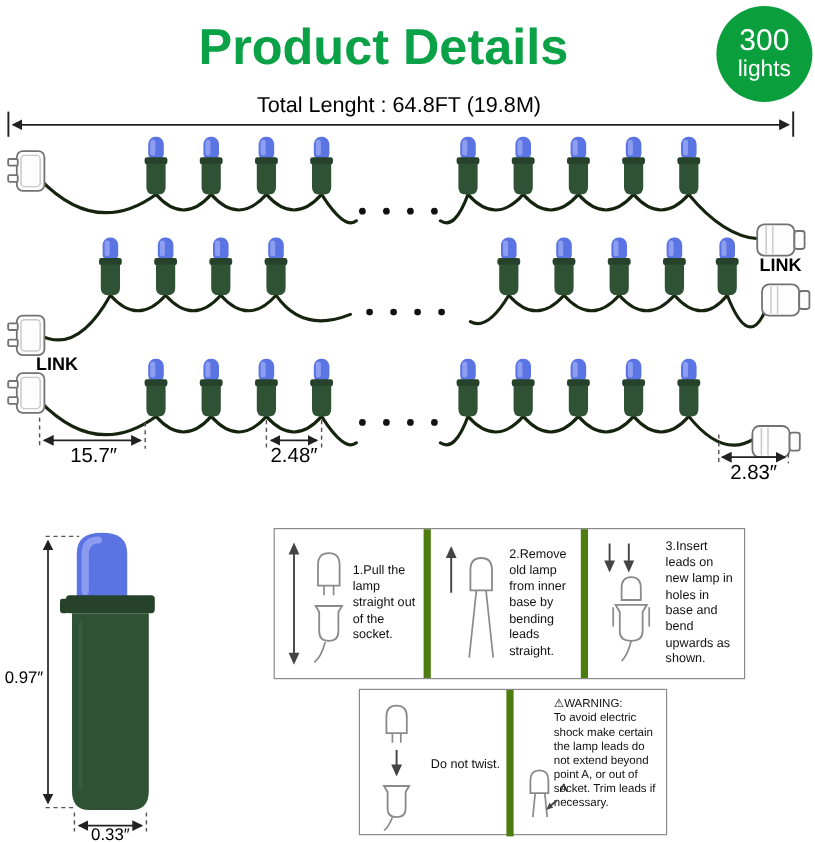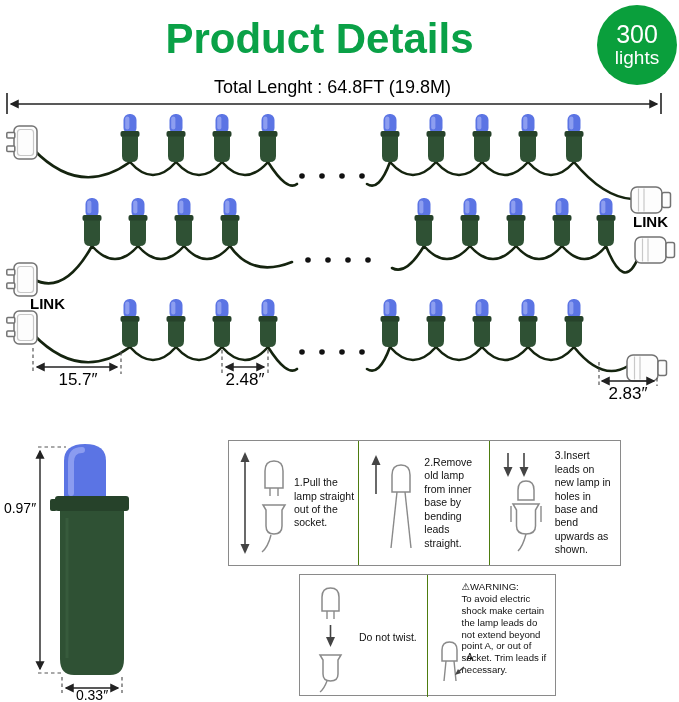--- a/index.html
+++ b/index.html
@@ -29,42 +29,42 @@
 
   
   .link { position:absolute; font-size:15px; font-weight:bold; color:#000;text-align:center; }
   .link-r { left:633px; top:213px; }
   .link-l { left:30px;  top:295px; }
 
   .dim { position:absolute; text-align:center; font-size:17px; color:#000; }
   .dim-157 { left:34px;  top:370px; width:88px; }
   .dim-248 { left:212px; top:370px; width:66px; }
   .dim-283 { left:596px; top:384px; width:64px; }
-  .dim-097 { left:0px;   top:500px; width:40px; font-size:14px; }
+  .dim-097 { left:0px;   top:556px; width:40px; font-size:14px; }
   .dim-033 { left:57px;  top:687px; width:70px; font-size:14px; }
 
   
   .wire { fill:none; stroke:var(--wire,#15240f); stroke-width:2.6; stroke-linecap:round; }
   .tip  { fill:var(--bulb-blue,#5b74e4); }
   .tip-hi { fill:var(--bulb-highlight,#97a6f2); opacity:.85; }
   .tip-hi-stroke { fill:none; stroke:var(--bulb-highlight,#97a6f2); stroke-width:6; stroke-linecap:round; opacity:.8; }
   .sock  { fill:var(--socket-green,#2f5134); }
   .sockd { fill:var(--socket-dark,#26422a); }
   .outline { fill:#fdfdfd; stroke:#737373; stroke-width:1.5; }
   .dots circle { fill:#111; }
   .dimline { stroke:var(--dim-line,#222); stroke-width:1.4; }
   .tick { stroke:var(--dim-line,#222); stroke-width:1.6; }
   .dash { stroke:#555; stroke-width:1.2; stroke-dasharray:3.5 3; }
   .ah { fill:var(--dim-line,#222); }
 
   
   .tbl { position:absolute; display:grid; border:1px solid #8a8a8a; background:#fff; }
   .t1 { left:228px; top:440px; width:393px; height:126px; grid-template-columns:1fr 1fr 1fr; }
   .t2 { left:299px; top:574px; width:257px; height:122px; grid-template-columns:1fr 1fr; }
-  .cell { border-right:1px solid #4d7c0f; display:flex; align-items:center;
+  .cell { border-right:6px solid #4d7c0f; display:flex; align-items:center;
           padding:4px 4px 4px 6px; gap:3px; position:relative; }
   .cell:last-child { border-right:none; }
   .step-icon { flex:none; }
   .step-text { flex:1; font-size:10.5px; line-height:1.28; color:#111; }
   .step-note { margin-top:3px; }
 
   .ico-line { stroke:#444; stroke-width:1.6; fill:none; }
   .ico-fill { fill:#444; }
   .lamp { fill:#fff; stroke:#8a8a8a; stroke-width:1.5; }
   .lamp-lead { stroke:#8a8a8a; stroke-width:1.4; fill:none; }

